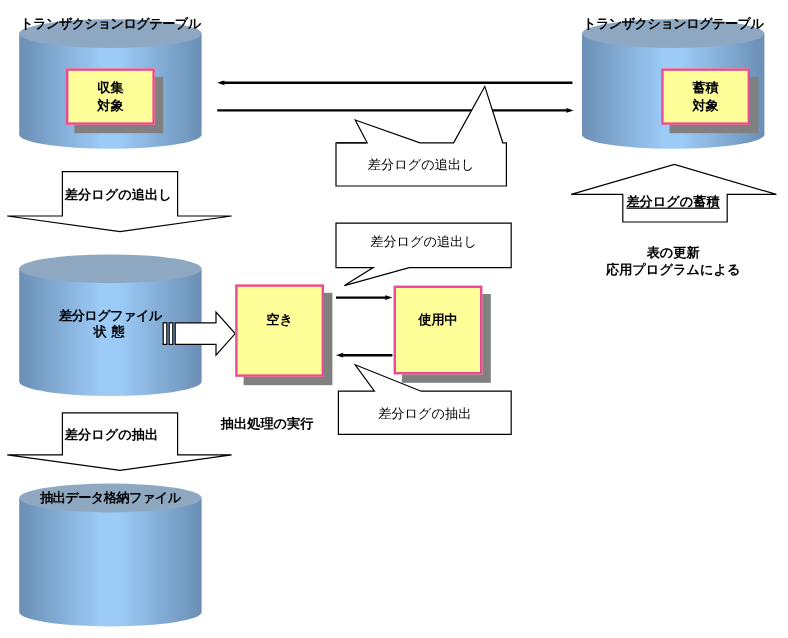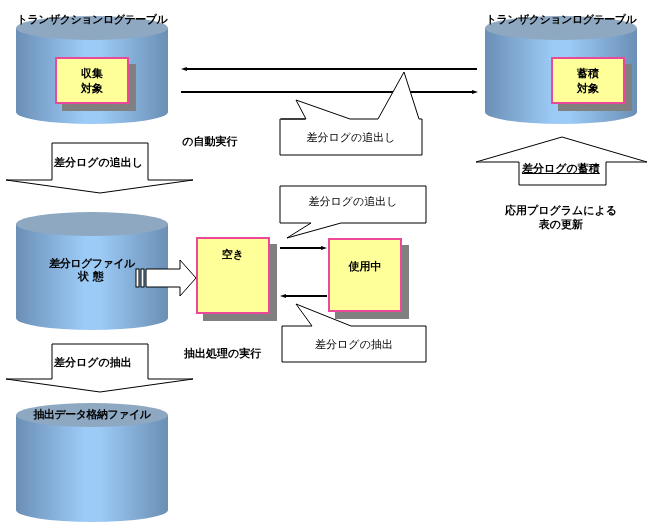--- a/index.html
+++ b/index.html
@@ -104,34 +104,33 @@
 <div class="cyl-title" style="left:16px;top:407px;width:152px;">抽出データ格納ファイル</div>
 
 <div class="ybox" style="left:55px;top:57px;width:70px;height:43px;white-space:pre-line;">収集
 対象</div>
 <div class="ybox" style="left:527px;top:57px;width:70px;height:43px;white-space:pre-line;margin-left:24px;">蓄積
 対象</div>
 
 <div class="lbl bold" style="left:78px;top:270px;text-align:center;">状 態</div>
 
 <div class="ybox" style="left:196px;top:237px;width:70px;height:73px;align-items:flex-start;padding-top:0;">
-  <span style="margin-top:8px;">空き</span>
+  <span style="margin-top:20px;">空き</span>
 </div>
 <div class="ybox" style="left:328px;top:238px;width:70px;height:70px;">
   <span style="margin-top:-18px;">使用中</span>
 </div>
 
 <div class="lbl bold" style="left:54px;top:156px;">差分ログの追出し</div>
 <div class="lbl bold" style="left:522px;top:162px;text-decoration:underline;">差分ログの蓄積</div>
 <div class="lbl bold" style="left:54px;top:356px;">差分ログの抽出</div>
 
 <div class="lbl bold center" style="left:155px;top:135px;width:110px;">
-  <div>の自動実行</div>
 </div>
 <div class="lbl bold center" style="left:496px;top:204px;width:130px;">
+  <div>表の更新</div>
   <div>応用プログラムによる</div>
-  <div>表の更新</div>
 </div>
 <div class="lbl bold" style="left:160px;top:347px;margin-left:24px;">抽出処理の実行</div>
 
 <div class="callout-text" style="left:280px;top:130px;width:142px;">差分ログの追出し</div>
 <div class="callout-text" style="left:280px;top:194px;width:146px;">差分ログの追出し</div>
 <div class="callout-text" style="left:282px;top:337px;width:144px;">差分ログの抽出</div>
 
 </body></html>

